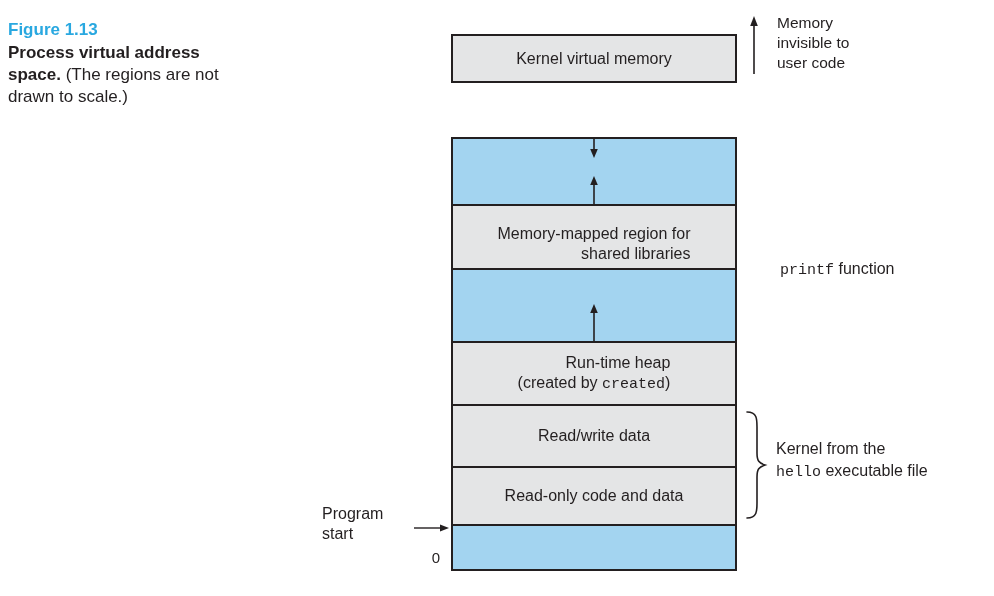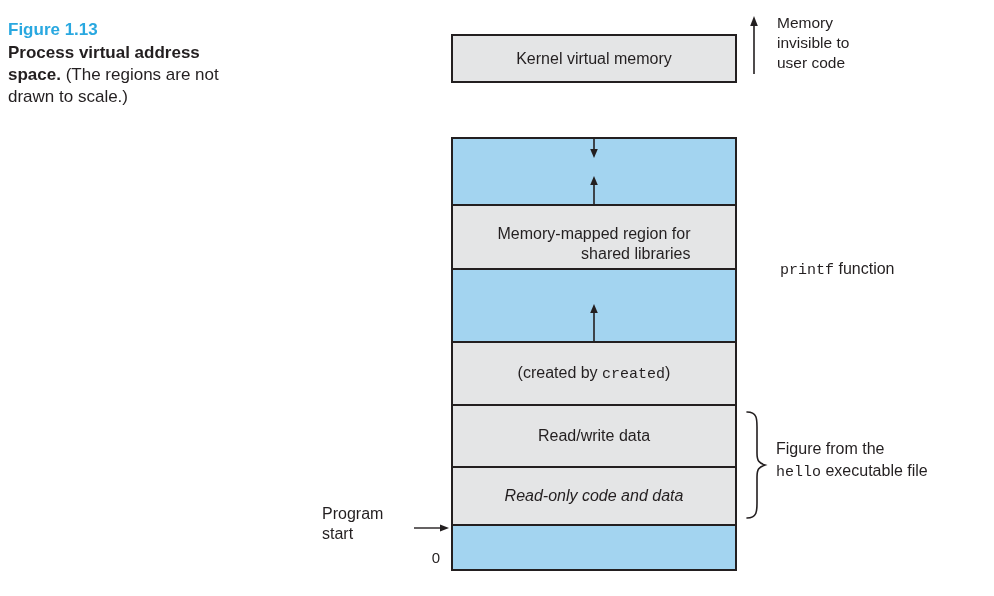--- a/index.html
+++ b/index.html
@@ -57,21 +57,21 @@
   .pre-line { white-space: pre-line; }
   .mono { font-family: "Liberation Mono", "DejaVu Sans Mono", monospace; font-size: 15px; }
 
   .r1 { top: 34px;  height: 49px; }
   .r2 { top: 81px;  height: 58px; }
   .r3 { top: 137px; height: 69px; }
   .r4 { top: 204px; height: 80px; }
   .r5 { top: 268px; height: 75px; }
   .r6 { top: 341px; height: 65px; }
   .r7 { top: 404px; height: 64px; }
-  .r8 { top: 466px; height: 60px; font-style: italic; }
+  .r8 { top: 466px; height: 60px; }
   .r9 { top: 524px; height: 47px; }
 
   
   svg { position: absolute; display: block; color: var(--border); }
   .arrow-stack-down  { left: 587px; top: 139px; }
   .arrow-stack-up    { left: 587px; top: 176px; }
   .arrow-heap-up     { left: 587px; top: 304px; }
   .arrow-kernel-up   { left: 747px; top: 16px; }
   .arrow-prog-start  { left: 414px; top: 522px; }
   .brace-loaded      { left: 744px; top: 410px; }
@@ -103,20 +103,21 @@
 
   <div class="region gray r4">
     <span class="pre-line">Memory-mapped region for
 shared libraries</span>
   </div>
 
   <div class="region blue r5"></div>
 
   <div class="region gray r6">
     <div>
+      <div><span>Run-time heap</span></div>
       <div><span>(created by </span><span class="mono">created</span><span>)</span></div>
     </div>
   </div>
 
   <div class="region gray r7">
     <span class="pre-line">Read/write data</span>
   </div>
 
   <div class="region gray r8">
     <span class="pre-line">Read-only code and data</span>
@@ -153,21 +154,21 @@
     <path d="M3,2 C13,2 13,9 13,17 L13,43 C13,51 15,53 21,55 C15,57 13,59 13,67 L13,93 C13,101 13,108 3,108" fill="none" stroke="currentColor" stroke-width="1.6" stroke-linecap="round"></path>
   </svg>
 
   <div class="ann ann-memory-invisible pre-line">Memory
 invisible to
 user code</div>
 
   <div class="ann ann-printf"><span class="mono">printf</span><span> function</span></div>
 
   <div class="ann ann-loaded">
-    <div>Figure from the</div>
+    <div>Kernel from the</div>
     <div><span class="mono">hello</span><span> executable file</span></div>
   </div>
 
   <div class="ann ann-program-start pre-line">Program
 start</div>
 
   <div class="ann ann-zero">0</div>
 
 </div>
 

